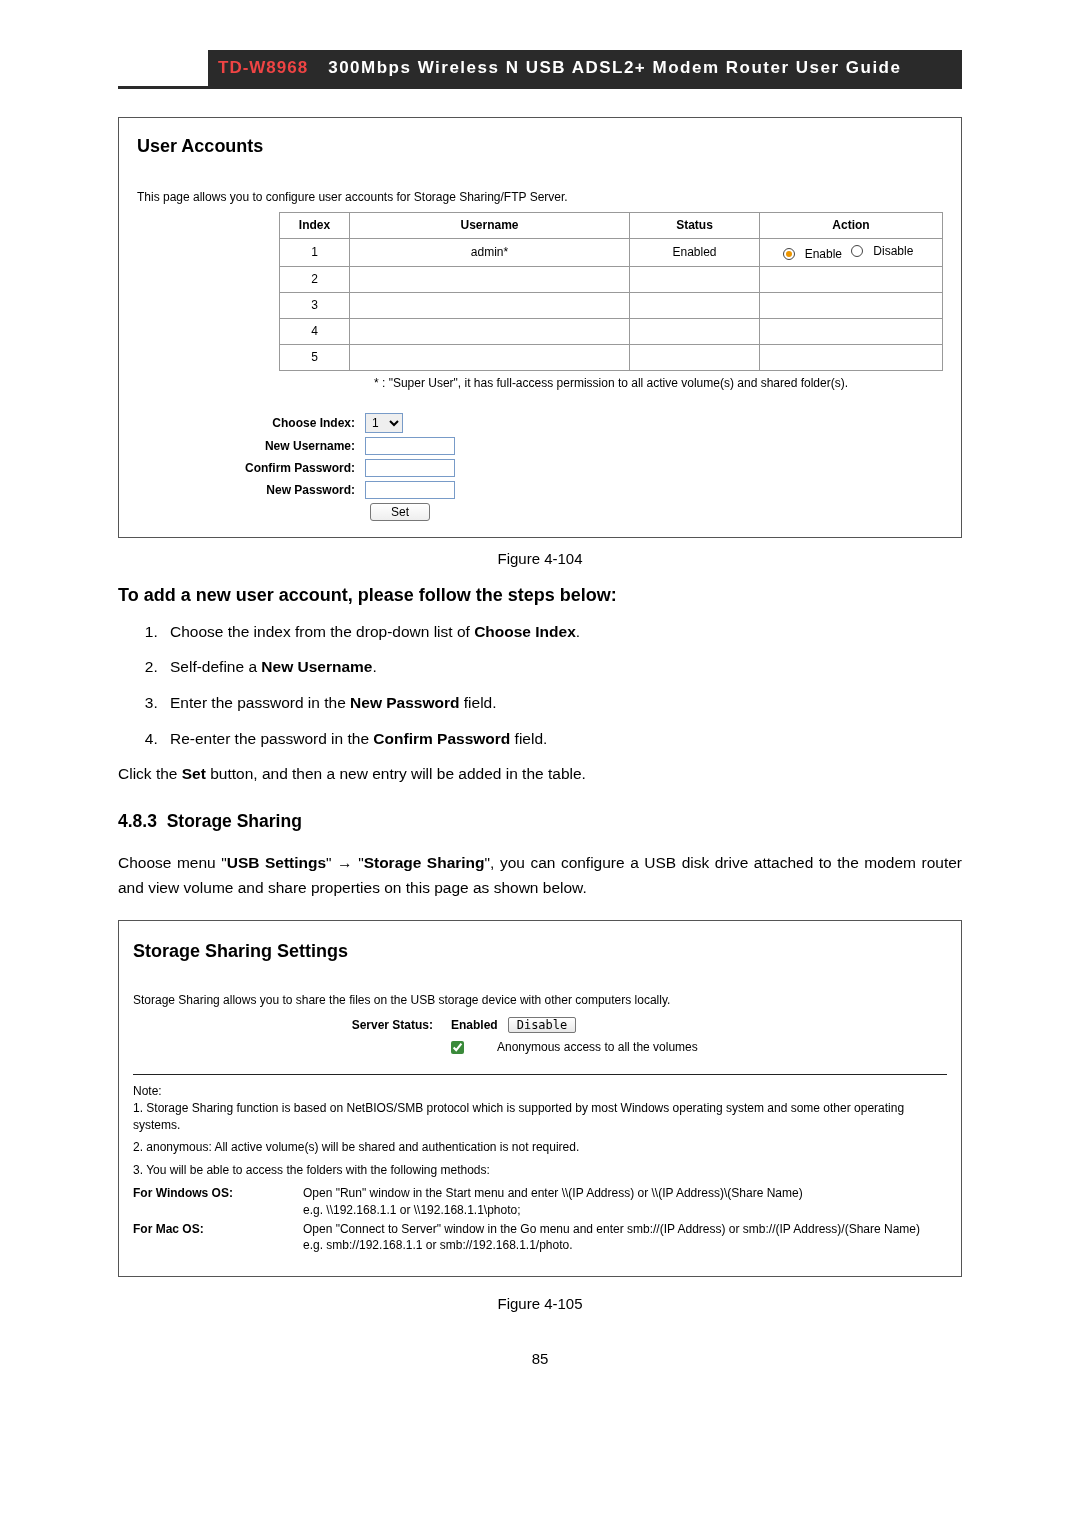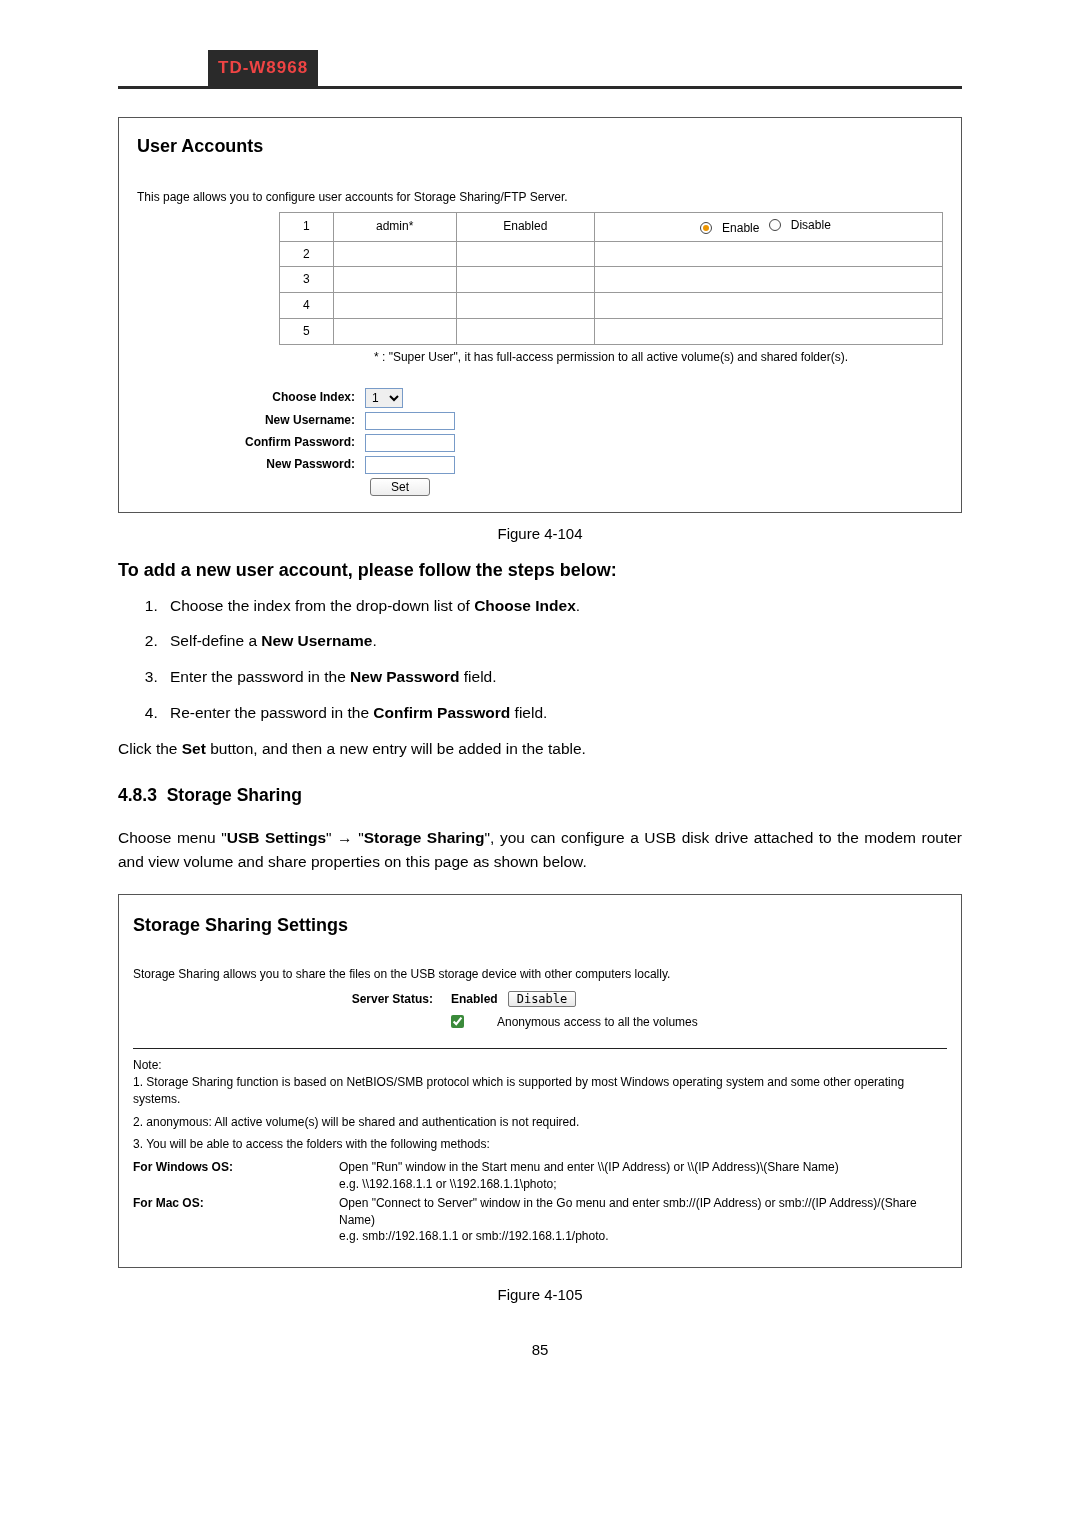--- a/index.html
+++ b/index.html
@@ -121,42 +121,49 @@
   .server-row .enabled { font-weight: bold; margin-right: 10px; }
   .disable-btn {
     font-size:12px; font-family: monospace; padding:0px 8px; border:1px solid #777;
     background: linear-gradient(#fff,#e8e8e8); border-radius:2px; cursor:pointer;
   }
   .anon-row { display:flex; align-items:center; font-size:12px; margin-left: 318px; margin-bottom: 18px; gap: 29px; }
   .anon-row input { margin-right: 4px; accent-color: #3a8a3a; }
   .divider { height:1px; background:#222; margin: 6px 0 8px 0; }
   .note-head { font-size:12px; }
   .note-list { font-size:12px; margin-bottom:6px; }
-  .os-row { display:flex; font-size:12px; margin-bottom:2px;gap:36px; }
+  .os-row { display:flex; font-size:12px; margin-bottom:2px; }
   .os-row .oslab { width: 170px; font-weight:bold; }
   .os-row .osval { flex:1; }
   .radio-wrap { display:inline-flex; align-items:center; gap:10px; margin-right:6px; }
   .radio-circle { width:12px; height:12px; border-radius:50%; border:1px solid #444; display:inline-flex; align-items:center; justify-content:center; }
   .radio-dot { width:6px; height:6px; border-radius:50%; background:#ec9500; }
   .pagenum { text-align:center; margin-top: 34px; font-size: 15px; }
 </style>
 </head>
 <body>
 
 <div class="title-bar">
   <div class="gap-left"></div>
   <div class="model">TD-W8968</div>
+  <div class="title">300Mbps Wireless N USB ADSL2+ Modem Router User Guide</div>
 </div>
 
 <div class="panel">
   <h2>User Accounts</h2>
   <div class="intro">This page allows you to configure user accounts for Storage Sharing/FTP Server.</div>
 
   <table class="accounts">
     <tbody>
+        <tr>
+      <th style="width:70px">Index</th>
+      <th style="width:280px">Username</th>
+      <th style="width:130px">Status</th>
+      <th>Action</th>
+    </tr>
     <tr>
       <td>1</td>
       <td>admin*</td>
       <td>Enabled</td>
       <td>
         <span class="radio-wrap">
           <span class="radio-circle">
                 <span class="radio-dot"></span>
               </span>
           <span>Enable</span>

